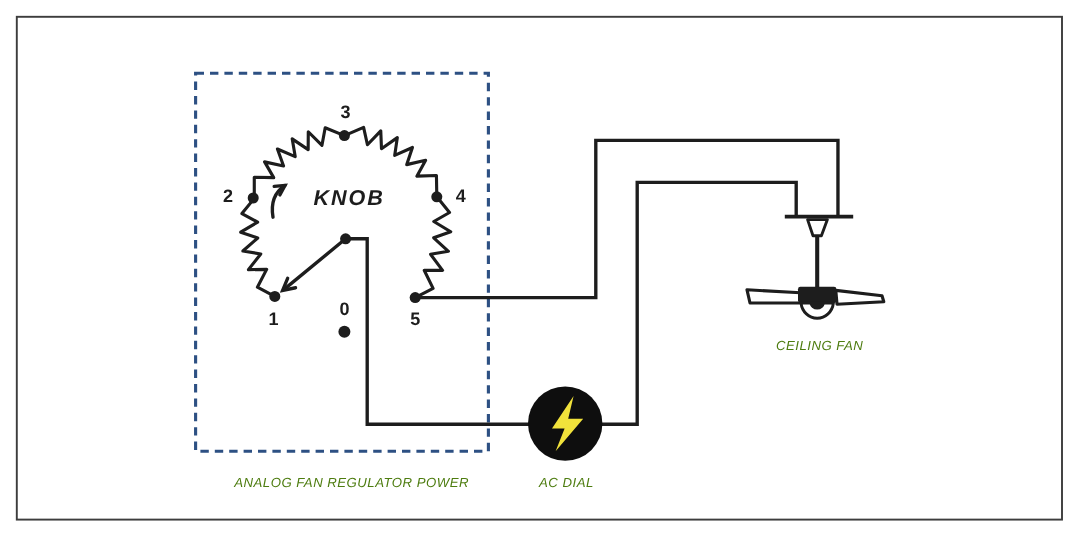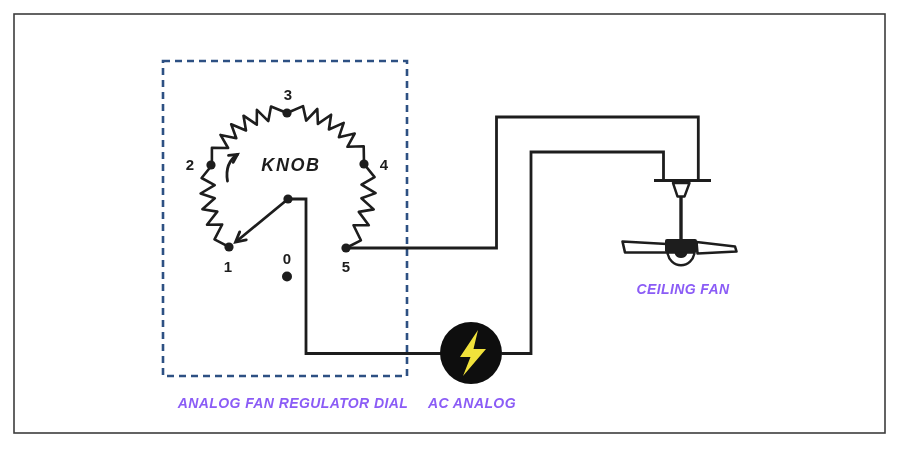--- a/index.html
+++ b/index.html
@@ -3,21 +3,21 @@
 <meta charset="utf-8">
 <style>
   html,body{margin:0;padding:0;background:#ffffff;}
   #stage{
     position:relative;width:900px;height:450px;background:#ffffff;overflow:hidden;
     font-family:"Liberation Sans", sans-serif;
   }
   #drawing{position:absolute;left:0;top:0;}
   .lbl{position:absolute;transform:translate(-50%,-50%);white-space:nowrap;color:#1d1d1d;}
   .num{font-weight:700;font-size:15px;}
-  .caption{font-style:italic;font-weight:700;font-size:14px;letter-spacing:0.4px;color:#8b5cf6;}
+  .caption{font-style:italic;font-weight:400;font-size:11px;letter-spacing:0.4px;color:#4d7c0f;}
   .knoblbl{font-style:italic;font-weight:700;font-size:18px;letter-spacing:1.6px;color:#1d1d1d;}
 </style>
 </head>
 <body>
 
 <div id="stage">
 
   <svg id="drawing" width="900" height="450" viewBox="0 0 900 450">
 
     <rect x="14" y="14" width="871" height="419" fill="none" stroke-width="1.6" stroke="#3d3d3d"></rect>
@@ -76,16 +76,16 @@
 
   <span class="lbl num" style="left:288px;top:94px">3</span>
   <span class="lbl num" style="left:190px;top:163.5px">2</span>
   <span class="lbl num" style="left:384px;top:164px">4</span>
   <span class="lbl num" style="left:228px;top:266px">1</span>
   <span class="lbl num" style="left:346px;top:266px">5</span>
   <span class="lbl num" style="left:287px;top:257.5px">0</span>
 
   <span class="lbl knoblbl" style="left:291px;top:165px">KNOB</span>
 
-  <span class="lbl caption" style="left:293px;top:403px">ANALOG FAN REGULATOR DIAL</span>
-  <span class="lbl caption" style="left:472px;top:403px">AC ANALOG</span>
+  <span class="lbl caption" style="left:293px;top:403px">ANALOG FAN REGULATOR POWER</span>
+  <span class="lbl caption" style="left:472px;top:403px">AC DIAL</span>
   <span class="lbl caption" style="left:683px;top:289px">CEILING FAN</span>
 </div>
 
 </body></html>

